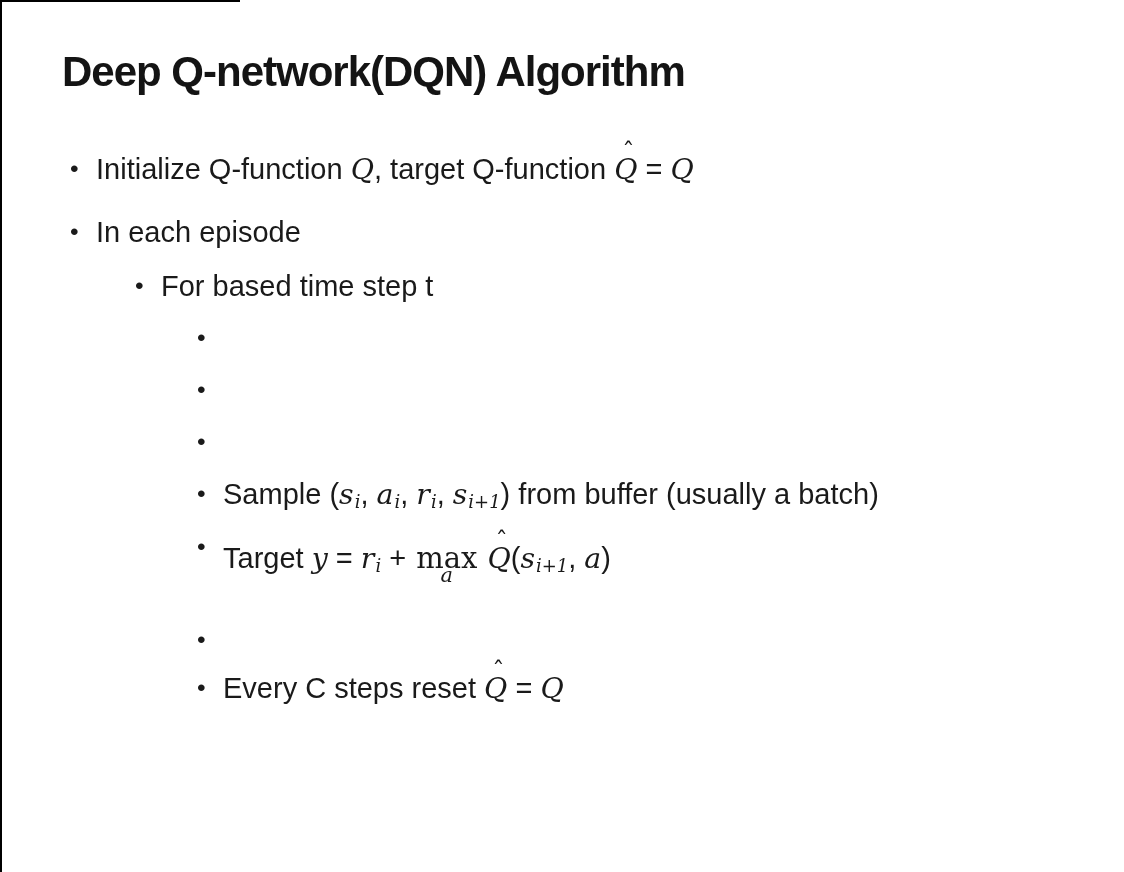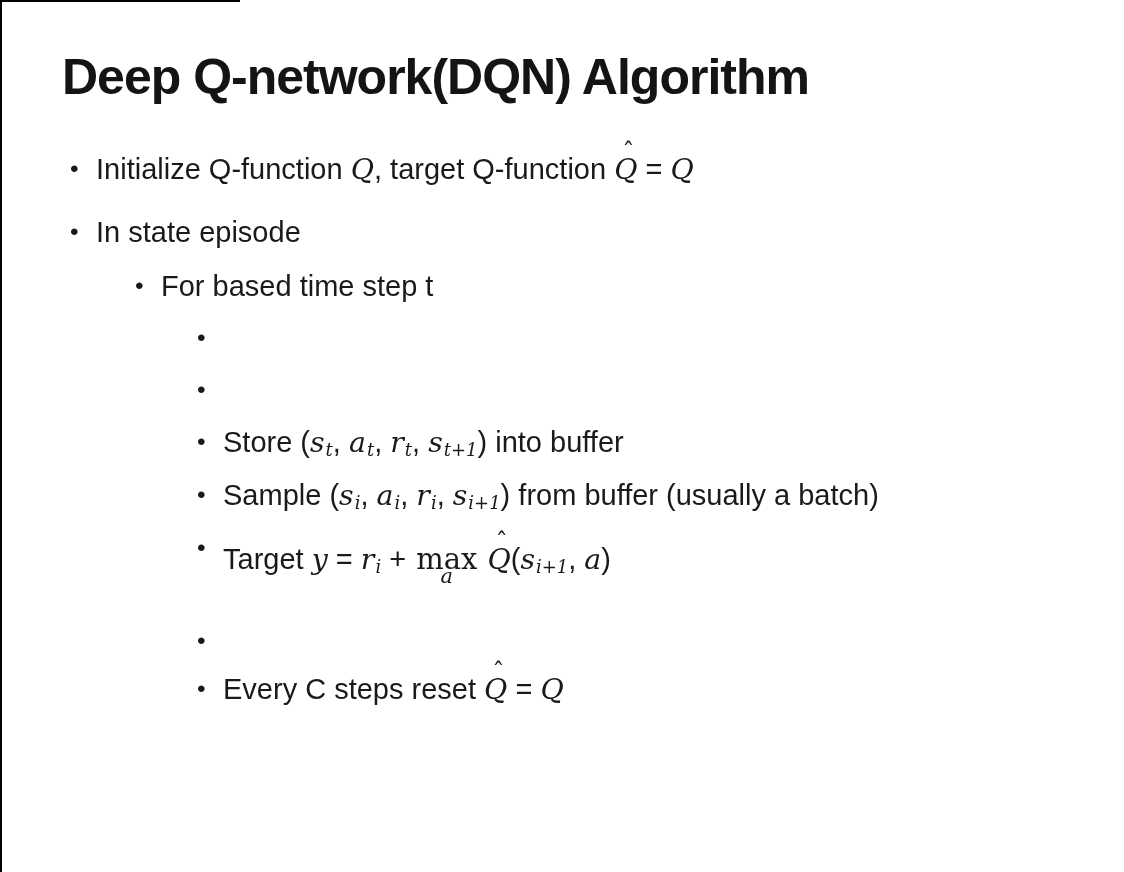--- a/index.html
+++ b/index.html
@@ -29,21 +29,21 @@
   .edge-top {
     position: absolute;
     left: 0; top: 0;
     width: 240px; height: 2px;
     background: #000000;
   }
   .title {
     position: absolute;
     left: 62px;
     top: 48px;
-    font-size: 50px;
+    font-size: 42px;
     font-weight: 700;
     letter-spacing: -1px;
     white-space: nowrap;
     color: #141414;
   }
   .bullet-list {
     position: absolute;
     left: 60px;
     top: 150px;
     width: 1020px;
@@ -125,35 +125,34 @@
   <div class="edge-left"></div>
   <div class="edge-top"></div>
   <div class="title">Deep Q-network(DQN) Algorithm</div>
   <div class="bullet-list">
       <div class="row l1">
         <span class="dot">•</span>
         <div class="bc">Initialize Q-function <span class="mv">Q</span>, target Q-function <span class="mhat"><span class="hatmark">ˆ</span><span class="mv">Q</span></span> = <span class="mv">Q</span></div>
       </div>
       <div class="row l1">
         <span class="dot">•</span>
-        <div class="bc">In state episode</div>
+        <div class="bc">In each episode</div>
       </div>
       <div class="row l2">
         <span class="dot">•</span>
         <div class="bc">For based time step t</div>
       </div>
       <div class="row l3">
         <span class="dot">•</span>
       </div>
       <div class="row l3">
         <span class="dot">•</span>
       </div>
       <div class="row l3">
         <span class="dot">•</span>
-        <div class="bc">Store (<span class="mv">s</span><sub class="msub">t</sub>, <span class="mv">a</span><sub class="msub">t</sub>, <span class="mv">r</span><sub class="msub">t</sub>, <span class="mv">s</span><sub class="msub">t+1</sub>) into buffer</div>
       </div>
       <div class="row l3">
         <span class="dot">•</span>
         <div class="bc">Sample (<span class="mv">s</span><sub class="msub">i</sub>, <span class="mv">a</span><sub class="msub">i</sub>, <span class="mv">r</span><sub class="msub">i</sub>, <span class="mv">s</span><sub class="msub">i+1</sub>) from buffer (usually a batch)</div>
       </div>
       <div class="row l3">
         <span class="dot">•</span>
         <div class="bc">Target <span class="mv">y</span> = <span class="mv">r</span><sub class="msub">i</sub> + <span class="mmax"><span>max</span><span class="munder">a</span></span> <span class="mhat"><span class="hatmark">ˆ</span><span class="mv">Q</span></span>(<span class="mv">s</span><sub class="msub">i+1</sub>, <span class="mv">a</span>)</div>
       </div>
       <div class="row l3">

